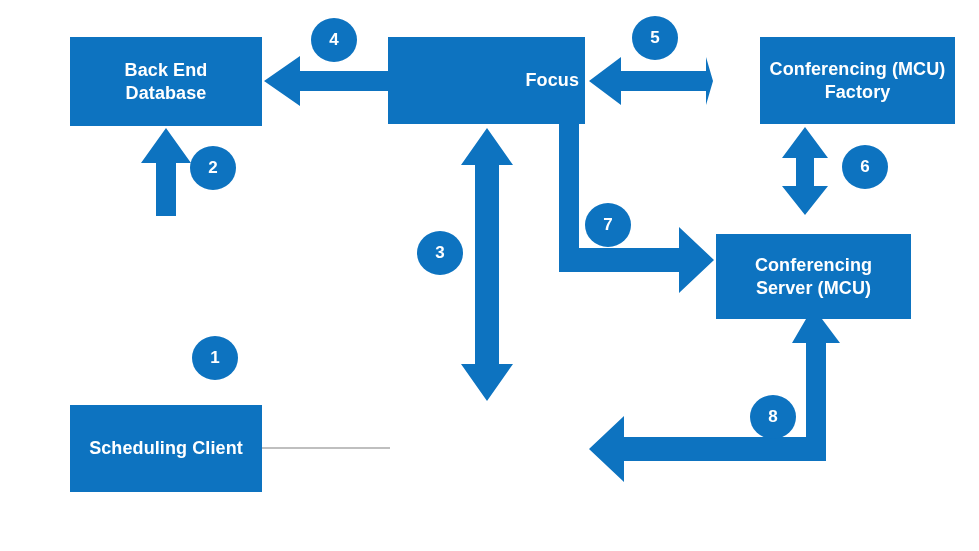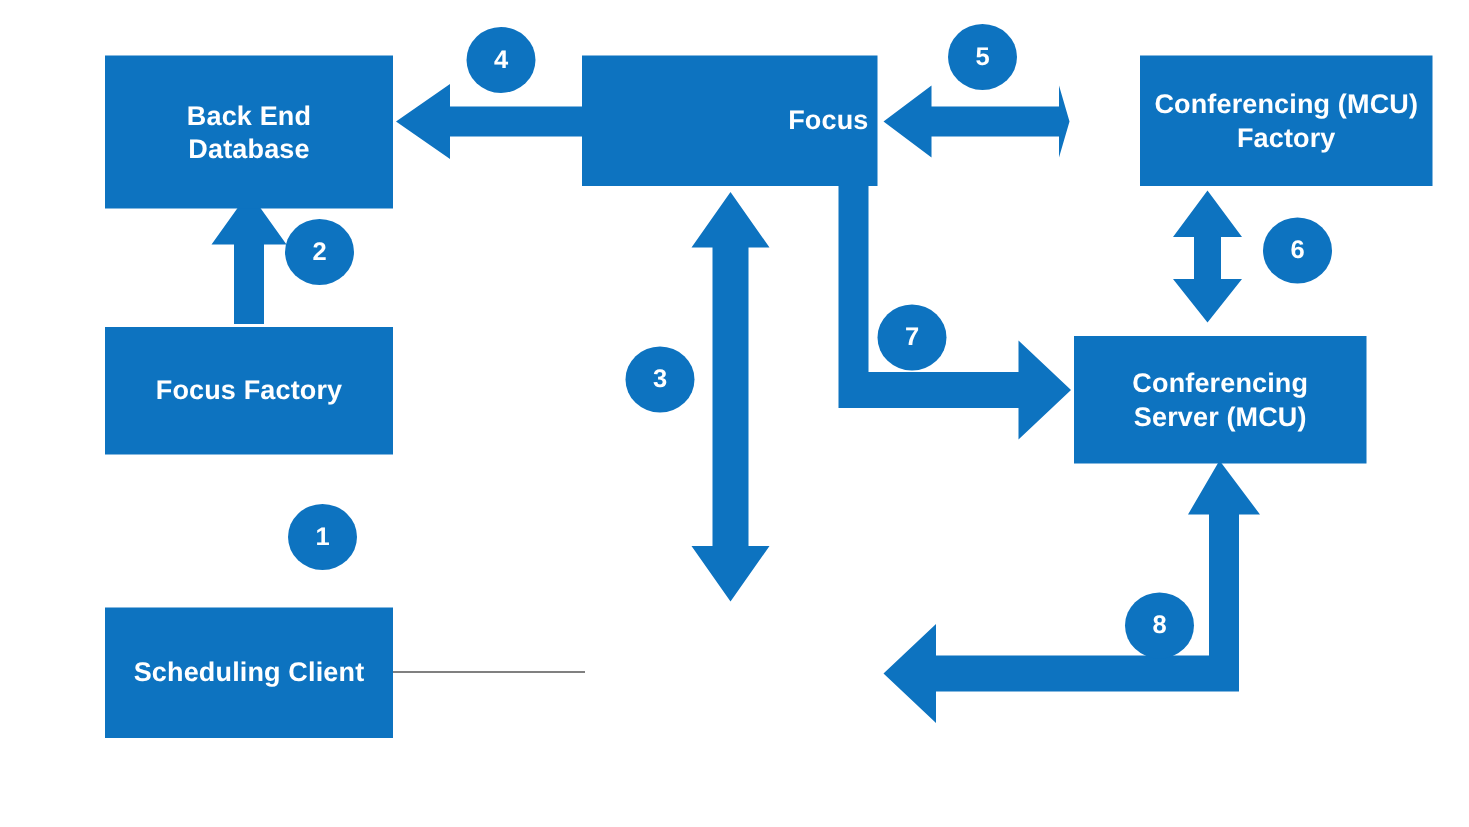--- a/index.html
+++ b/index.html
@@ -74,39 +74,36 @@
 
     <polygon fill="#0D73C0" points="805,127 828,158 814,158 814,186 828,186 805,215 782,186 796,186 796,158 782,158"></polygon>
 
     <polygon fill="#0D73C0" points="487,128 513,165 499,165 499,364 513,364 487,401 461,364 475,364 475,165 461,165"></polygon>
 
     <polygon fill="#0D73C0" points="559,124 579,124 579,248 679,248 679,227 714,260 679,293 679,272 559,272"></polygon>
 
     <polygon fill="#0D73C0" points="813,307 840,343 826,343 826,441 826,461 624,461 624,482 589,449 624,416 624,437 806,437 806,343 792,343"></polygon>
   </svg>
 
-  <div class="node" style="left:70px; top:37px; width:192px; height:102px;">
+  <div class="node" style="left:70px; top:37px; width:192px; height:89px;">
     <span>Back End
 Database</span>
   </div>
 
   <div class="node" style="left:388px; top:37px; width:197px; height:87px;justify-content:flex-end;">
     <span>Focus</span>
   </div>
 
   <div class="node" style="left:760px; top:37px; width:195px; height:87px;">
     <span>Conferencing (MCU)
 Factory</span>
   </div>
 
-  <div class="node" style="left:70px; top:218px; width:192px; height:85px;">
-    <span>Focus Factory</span>
-  </div>
 
-  <div class="node" style="left:716px; top:224px; width:195px; height:85px;">
+  <div class="node" style="left:716px; top:234px; width:195px; height:85px;">
     <span>Conferencing
 Server (MCU)</span>
   </div>
 
   <div class="node" style="left:70px; top:405px; width:192px; height:87px;justify-content:center;">
     <span>Scheduling Client</span>
   </div>
 
 
   <div class="badge" style="left:192px; top:336px;">

